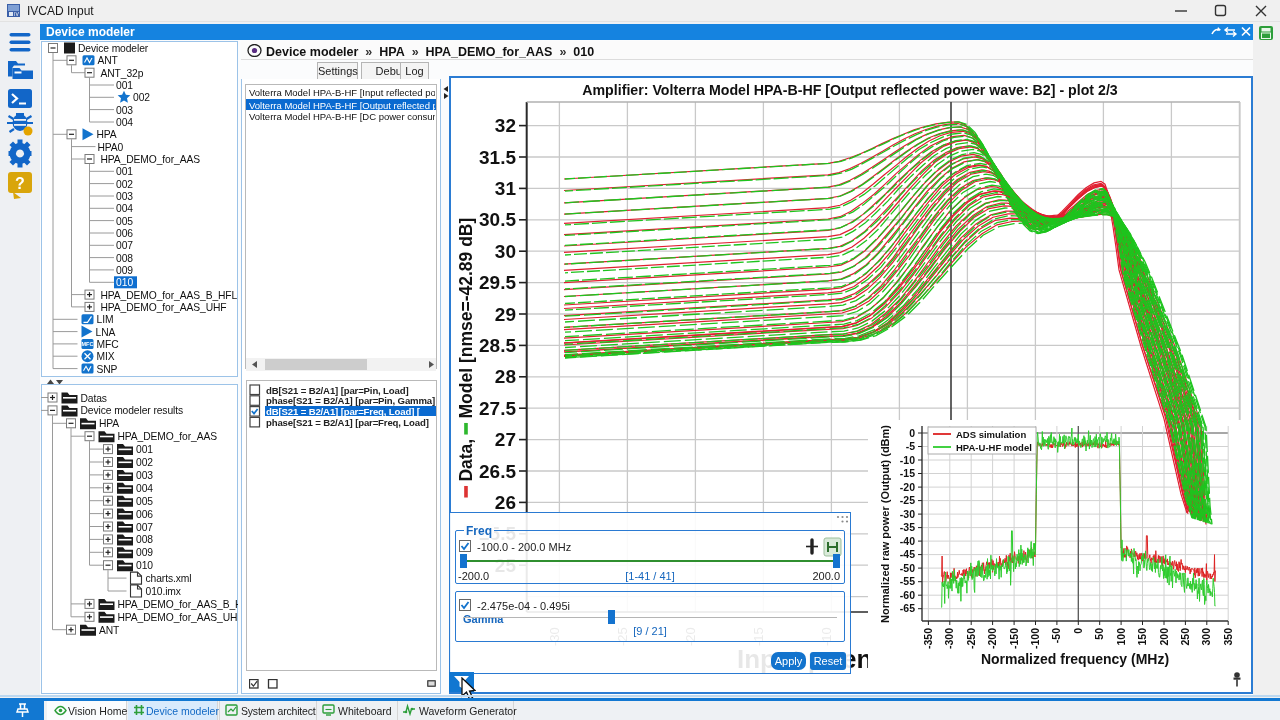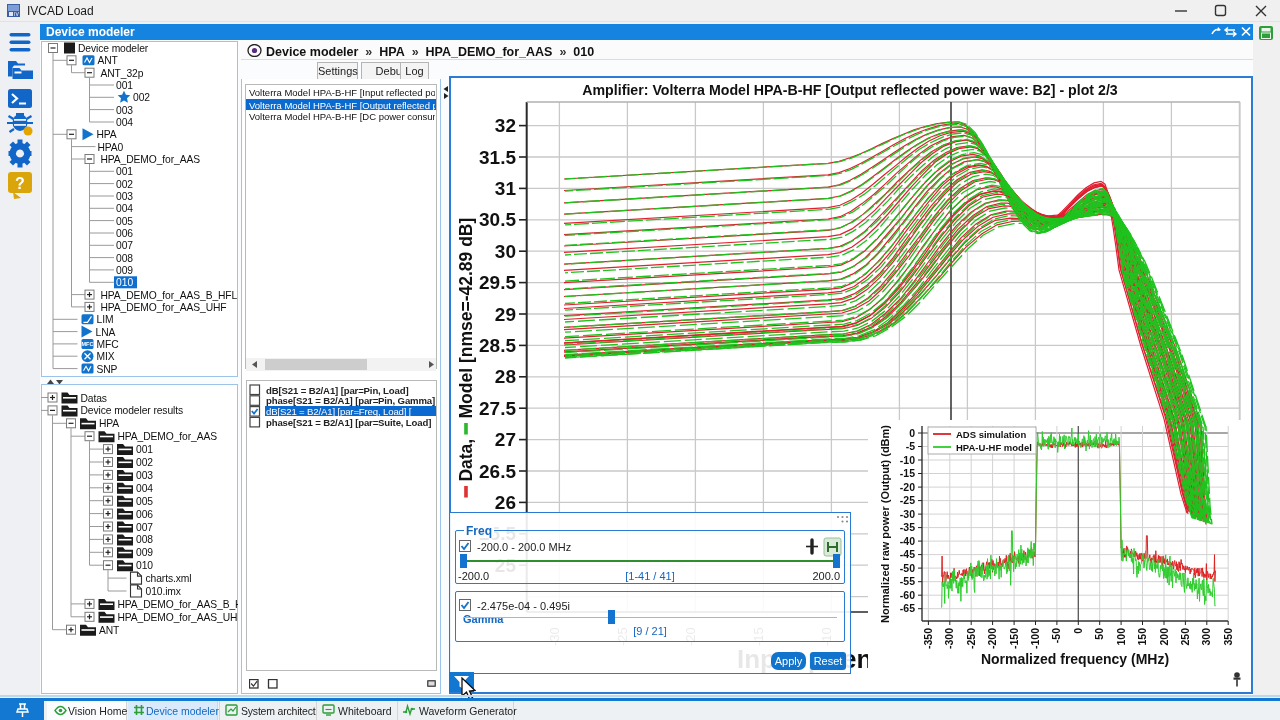--- a/index.html
+++ b/index.html
@@ -5,21 +5,21 @@
 .abs{position:absolute;}
 </style></head><body>
 
 <div class="abs" style="left:0;top:0;width:1280px;height:22px;background:#f0f0f0;border-bottom:1px solid #e2e2e2;">
   <svg class="abs" style="left:7px;top:4px" width="14" height="14" viewBox="0 0 14 14">
       <rect x="0" y="0" width="13" height="13" fill="#3a5fa8"></rect>
       <rect x="1" y="1" width="11" height="6" fill="#7e9fd4"></rect>
       <rect x="2" y="8" width="4" height="4" fill="#dfe8f5"></rect>
       <text x="7" y="12" font-size="5" fill="#fff">IV</text>
     </svg>
-  <div class="abs" style="left:27px;top:4px;font-size:12px;color:#1a1a1a;">IVCAD Load</div>
+  <div class="abs" style="left:27px;top:4px;font-size:12px;color:#1a1a1a;">IVCAD Input</div>
   <svg class="abs" style="left:1168px;top:0" width="112" height="22" viewBox="0 0 112 22">
     <line x1="7" y1="11" x2="19" y2="11" stroke="#333" stroke-width="1.4"></line>
     <rect x="47.5" y="5.5" width="10" height="10" rx="2" fill="none" stroke="#333" stroke-width="1.4"></rect>
     <path d="M88 6 l10 10 M98 6 l-10 10" stroke="#333" stroke-width="1.4"></path>
   </svg>
 </div>
 
 <div class="abs" style="left:0;top:22px;width:40px;height:676px;background:#eef0f3;"></div>
 <svg class="abs" style="left:0;top:22px" width="40" height="190" viewBox="0 0 40 190">
   <g fill="#1266c8">
@@ -340,22 +340,22 @@
   <g fill="none" stroke="#444" stroke-width="1.2">
     <rect x="1" y="1" width="9.5" height="9.5"></rect>
       <rect x="1" y="11.8" width="9.5" height="9.5"></rect>
       <rect x="1" y="33.4" width="9.5" height="9.5"></rect>
   </g>
   <rect x="1" y="22.6" width="9.5" height="9.5" fill="#fff" stroke="#444" stroke-width="1.2"></rect>
   <path d="M2.8 27 l2.2 2.6 3.6 -4.6" stroke="#1273cd" stroke-width="1.7" fill="none"></path>
 </svg>
 <div class="abs" style="left:266px;top:384.5px;font-size:9.6px;font-weight:bold;color:#222;letter-spacing:-0.15px;">dB[S21 = B2/A1] [par=Pin, Load]</div>
 <div class="abs" style="left:266px;top:395.3px;font-size:9.6px;font-weight:bold;color:#222;letter-spacing:-0.15px;">phase[S21 = B2/A1] [par=Pin, Gamma]</div>
-<div class="abs" style="left:266px;top:406.1px;font-size:9.6px;font-weight:normal;color:#fff;letter-spacing:-0.15px;">dB[S21 = B2/A1] [par=Freq, Load] [</div>
-<div class="abs" style="left:266px;top:416.9px;font-size:9.6px;font-weight:bold;color:#222;letter-spacing:-0.15px;">phase[S21 = B2/A1] [par=Suite, Load]</div>
+<div class="abs" style="left:266px;top:406.1px;font-size:9.6px;font-weight:bold;color:#fff;letter-spacing:-0.15px;">dB[S21 = B2/A1] [par=Freq, Load] [</div>
+<div class="abs" style="left:266px;top:416.9px;font-size:9.6px;font-weight:bold;color:#222;letter-spacing:-0.15px;">phase[S21 = B2/A1] [par=Freq, Load]</div>
 
 <svg class="abs" style="left:249px;top:679px" width="190" height="10" viewBox="0 0 190 10">
   <rect x="0.5" y="0.5" width="8.5" height="8.5" fill="none" stroke="#333" stroke-width="1.3"></rect>
   <path d="M2.2 4.5 l2.2 2.6 3.8 -5" stroke="#333" stroke-width="1.2" fill="none"></path>
   <rect x="19.5" y="0.5" width="8.5" height="8.5" fill="none" stroke="#333" stroke-width="1.3"></rect>
   <rect x="178" y="1" width="9" height="7" rx="1" fill="#555"></rect>
     <rect x="179.5" y="2.5" width="6" height="4" fill="#ddd"></rect>
 </svg>
 
 <div class="abs" style="left:449px;top:76px;width:804px;height:618px;background:#fff;border:2px solid #2b7cd3;"></div>
@@ -630,21 +630,21 @@
       <circle cx="11" cy="6.5" r="1.1"></circle>
     </g>
   </svg>
 
 <div class="abs" style="left:455px;top:530px;width:390px;height:54px;border:1px solid #2a7ad2;border-radius:2px;"></div>
 <div class="abs" style="left:461px;top:524px;background:rgba(255,255,255,0.01);padding:0 3px;font-size:12px;font-weight:bold;color:#1566be;"><span style="background:#fdfdfd;padding:0 2px;">Freq</span></div>
 <svg class="abs" style="left:459px;top:540px" width="12" height="12" viewBox="0 0 12 12">
     <rect x="0.5" y="0.5" width="11" height="11" fill="#fff" stroke="#666"></rect>
     <path d="M2.5 6 l2.5 3 4.5 -6" stroke="#1273cd" stroke-width="1.8" fill="none"></path>
   </svg>
-<div class="abs" style="left:477px;top:541px;font-size:11px;color:#222;">-200.0 - 200.0 MHz</div>
+<div class="abs" style="left:477px;top:541px;font-size:11px;color:#222;">-100.0 - 200.0 MHz</div>
 <svg class="abs" style="left:805px;top:537px" width="42" height="20" viewBox="0 0 42 20">
   <path d="M1 9.5 h12" stroke="#222" stroke-width="1.6"></path>
     <path d="M7 3 v13" stroke="#222" stroke-width="3.4" stroke-linecap="round"></path>
   <rect x="19" y="1" width="17" height="18" rx="2" fill="#d9ead9" stroke="#9dbf9d"></rect>
   <path d="M23 5 v10 M32 5 v10 M23 10 h9" stroke="#2d6e2d" stroke-width="2"></path>
 </svg>
 <div class="abs" style="left:463px;top:559.5px;width:374px;height:2.5px;background:#2f8f2f;"></div>
 <div class="abs" style="left:460px;top:554px;width:7px;height:14px;background:#1473cf;"></div>
 <div class="abs" style="left:833px;top:554px;width:7px;height:14px;background:#1473cf;"></div>
 <div class="abs" style="left:458px;top:570px;font-size:11px;color:#222;">-200.0</div>

